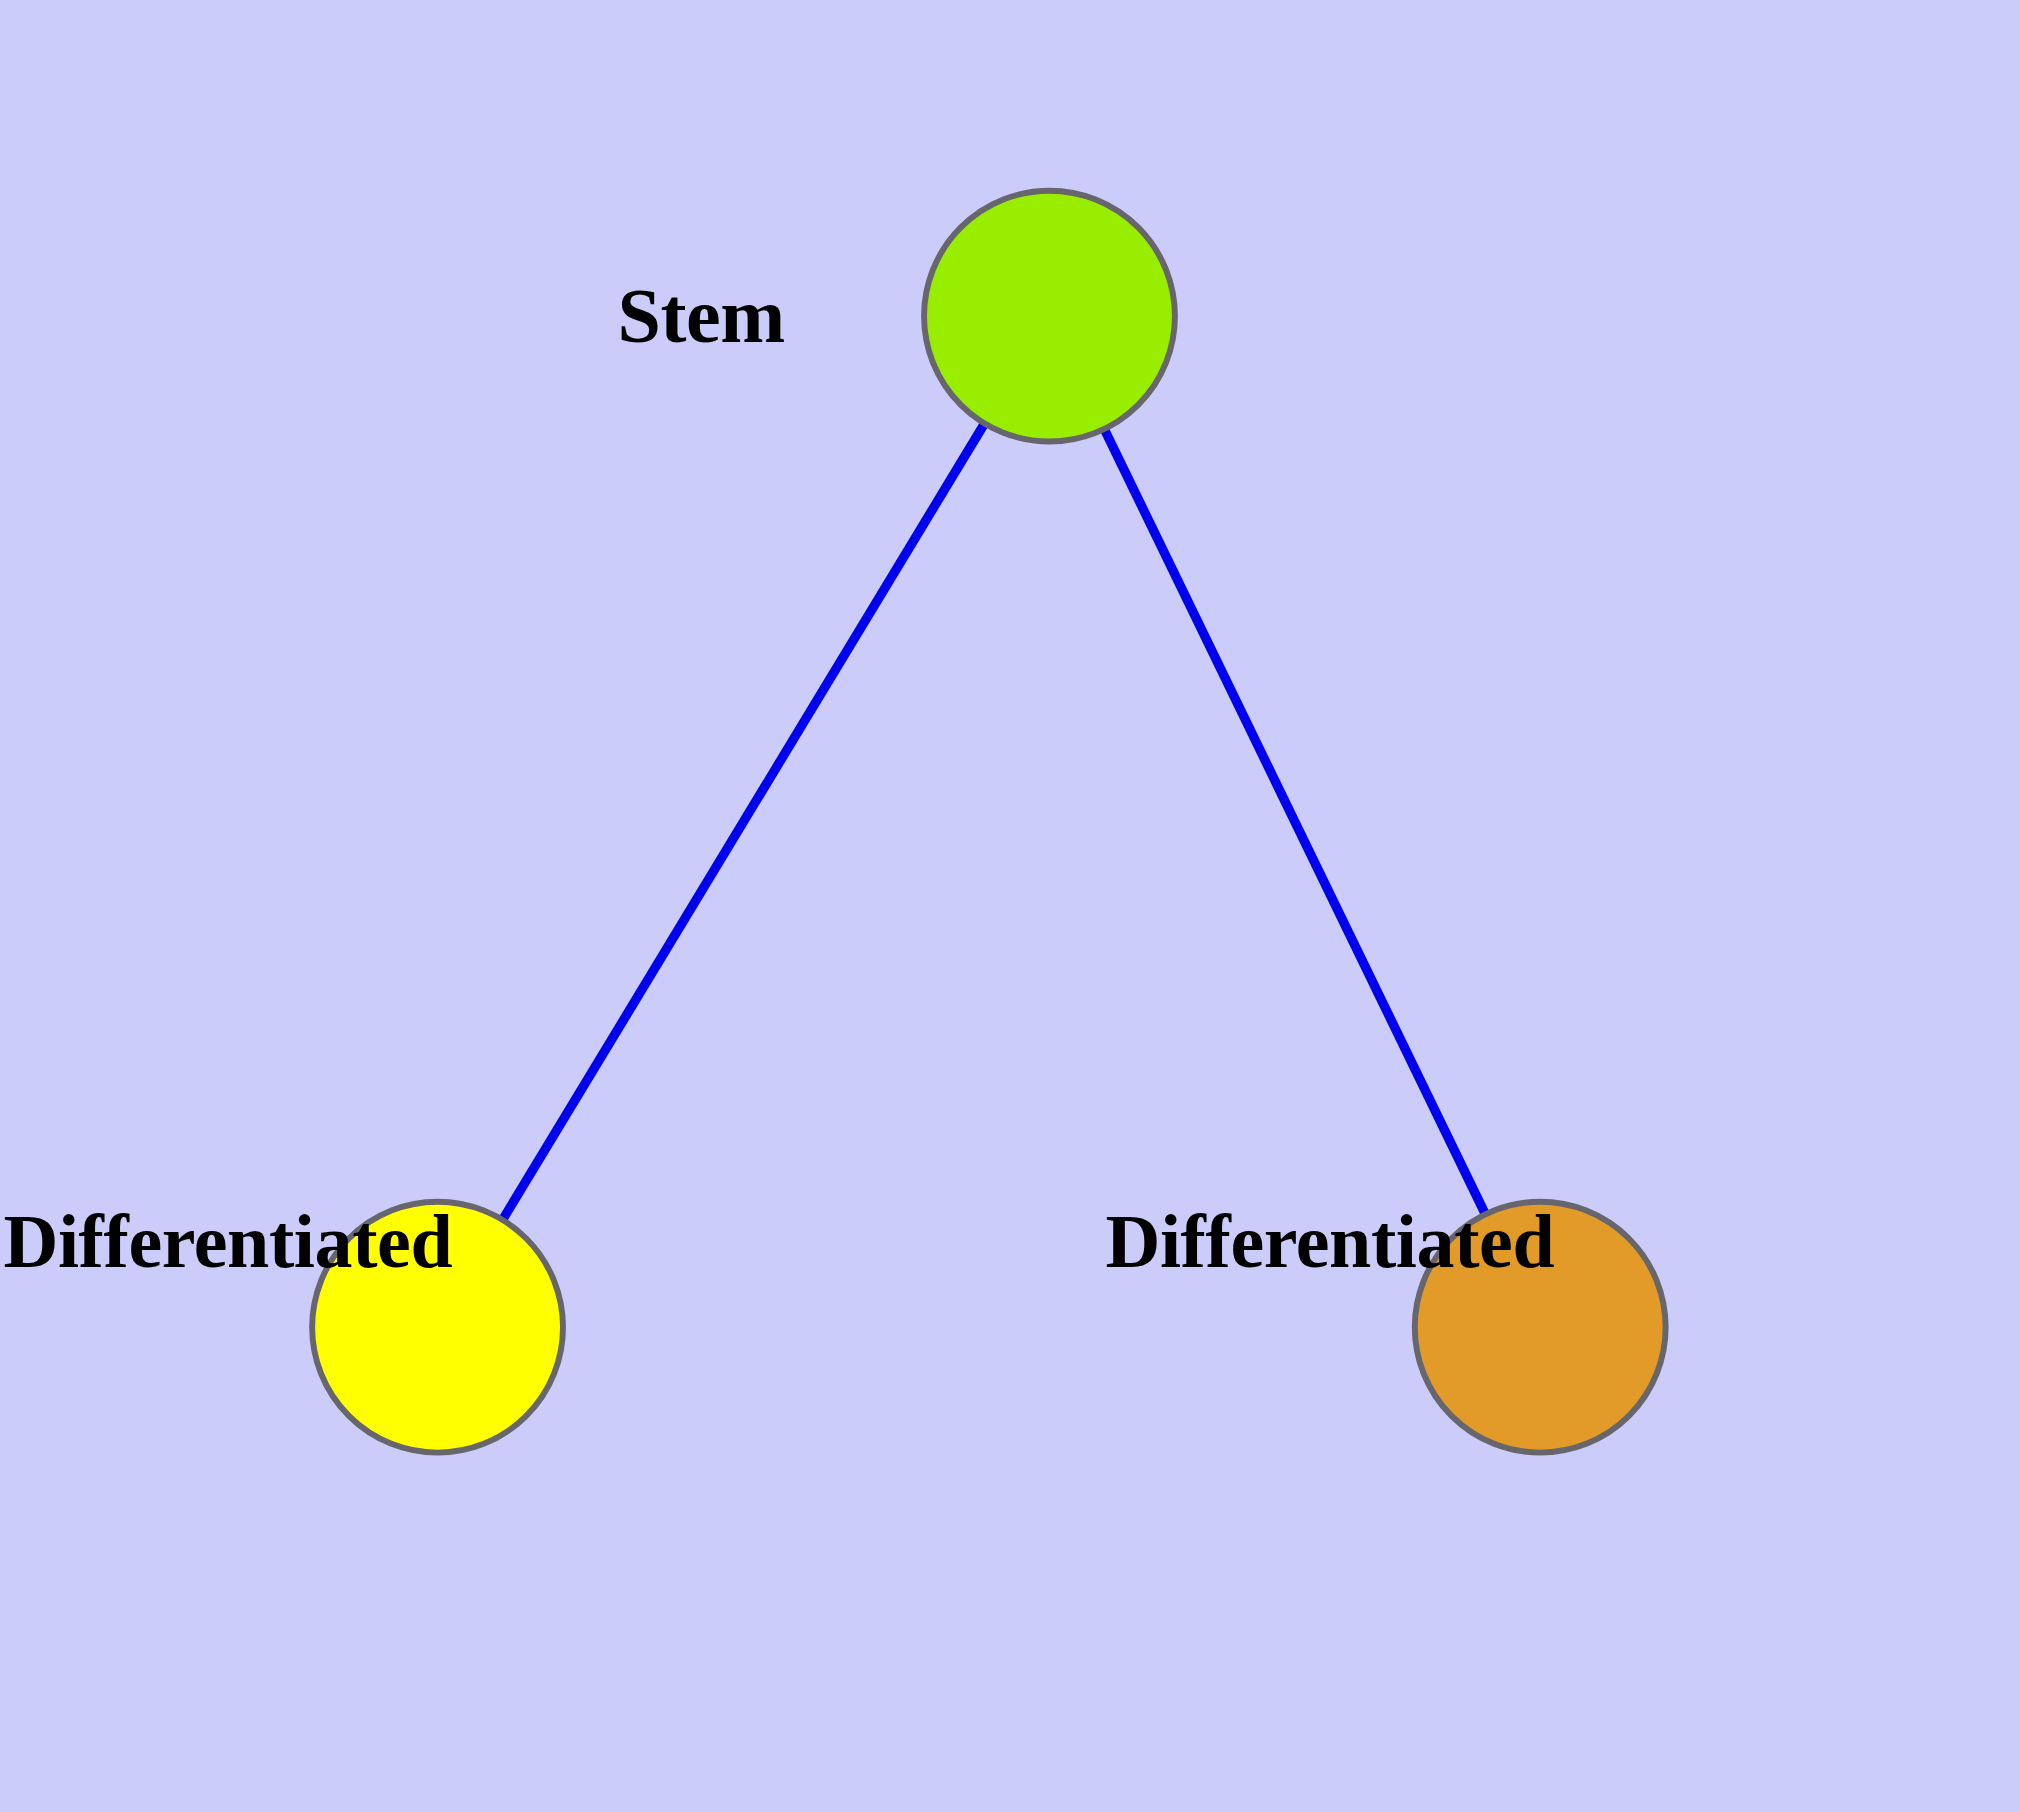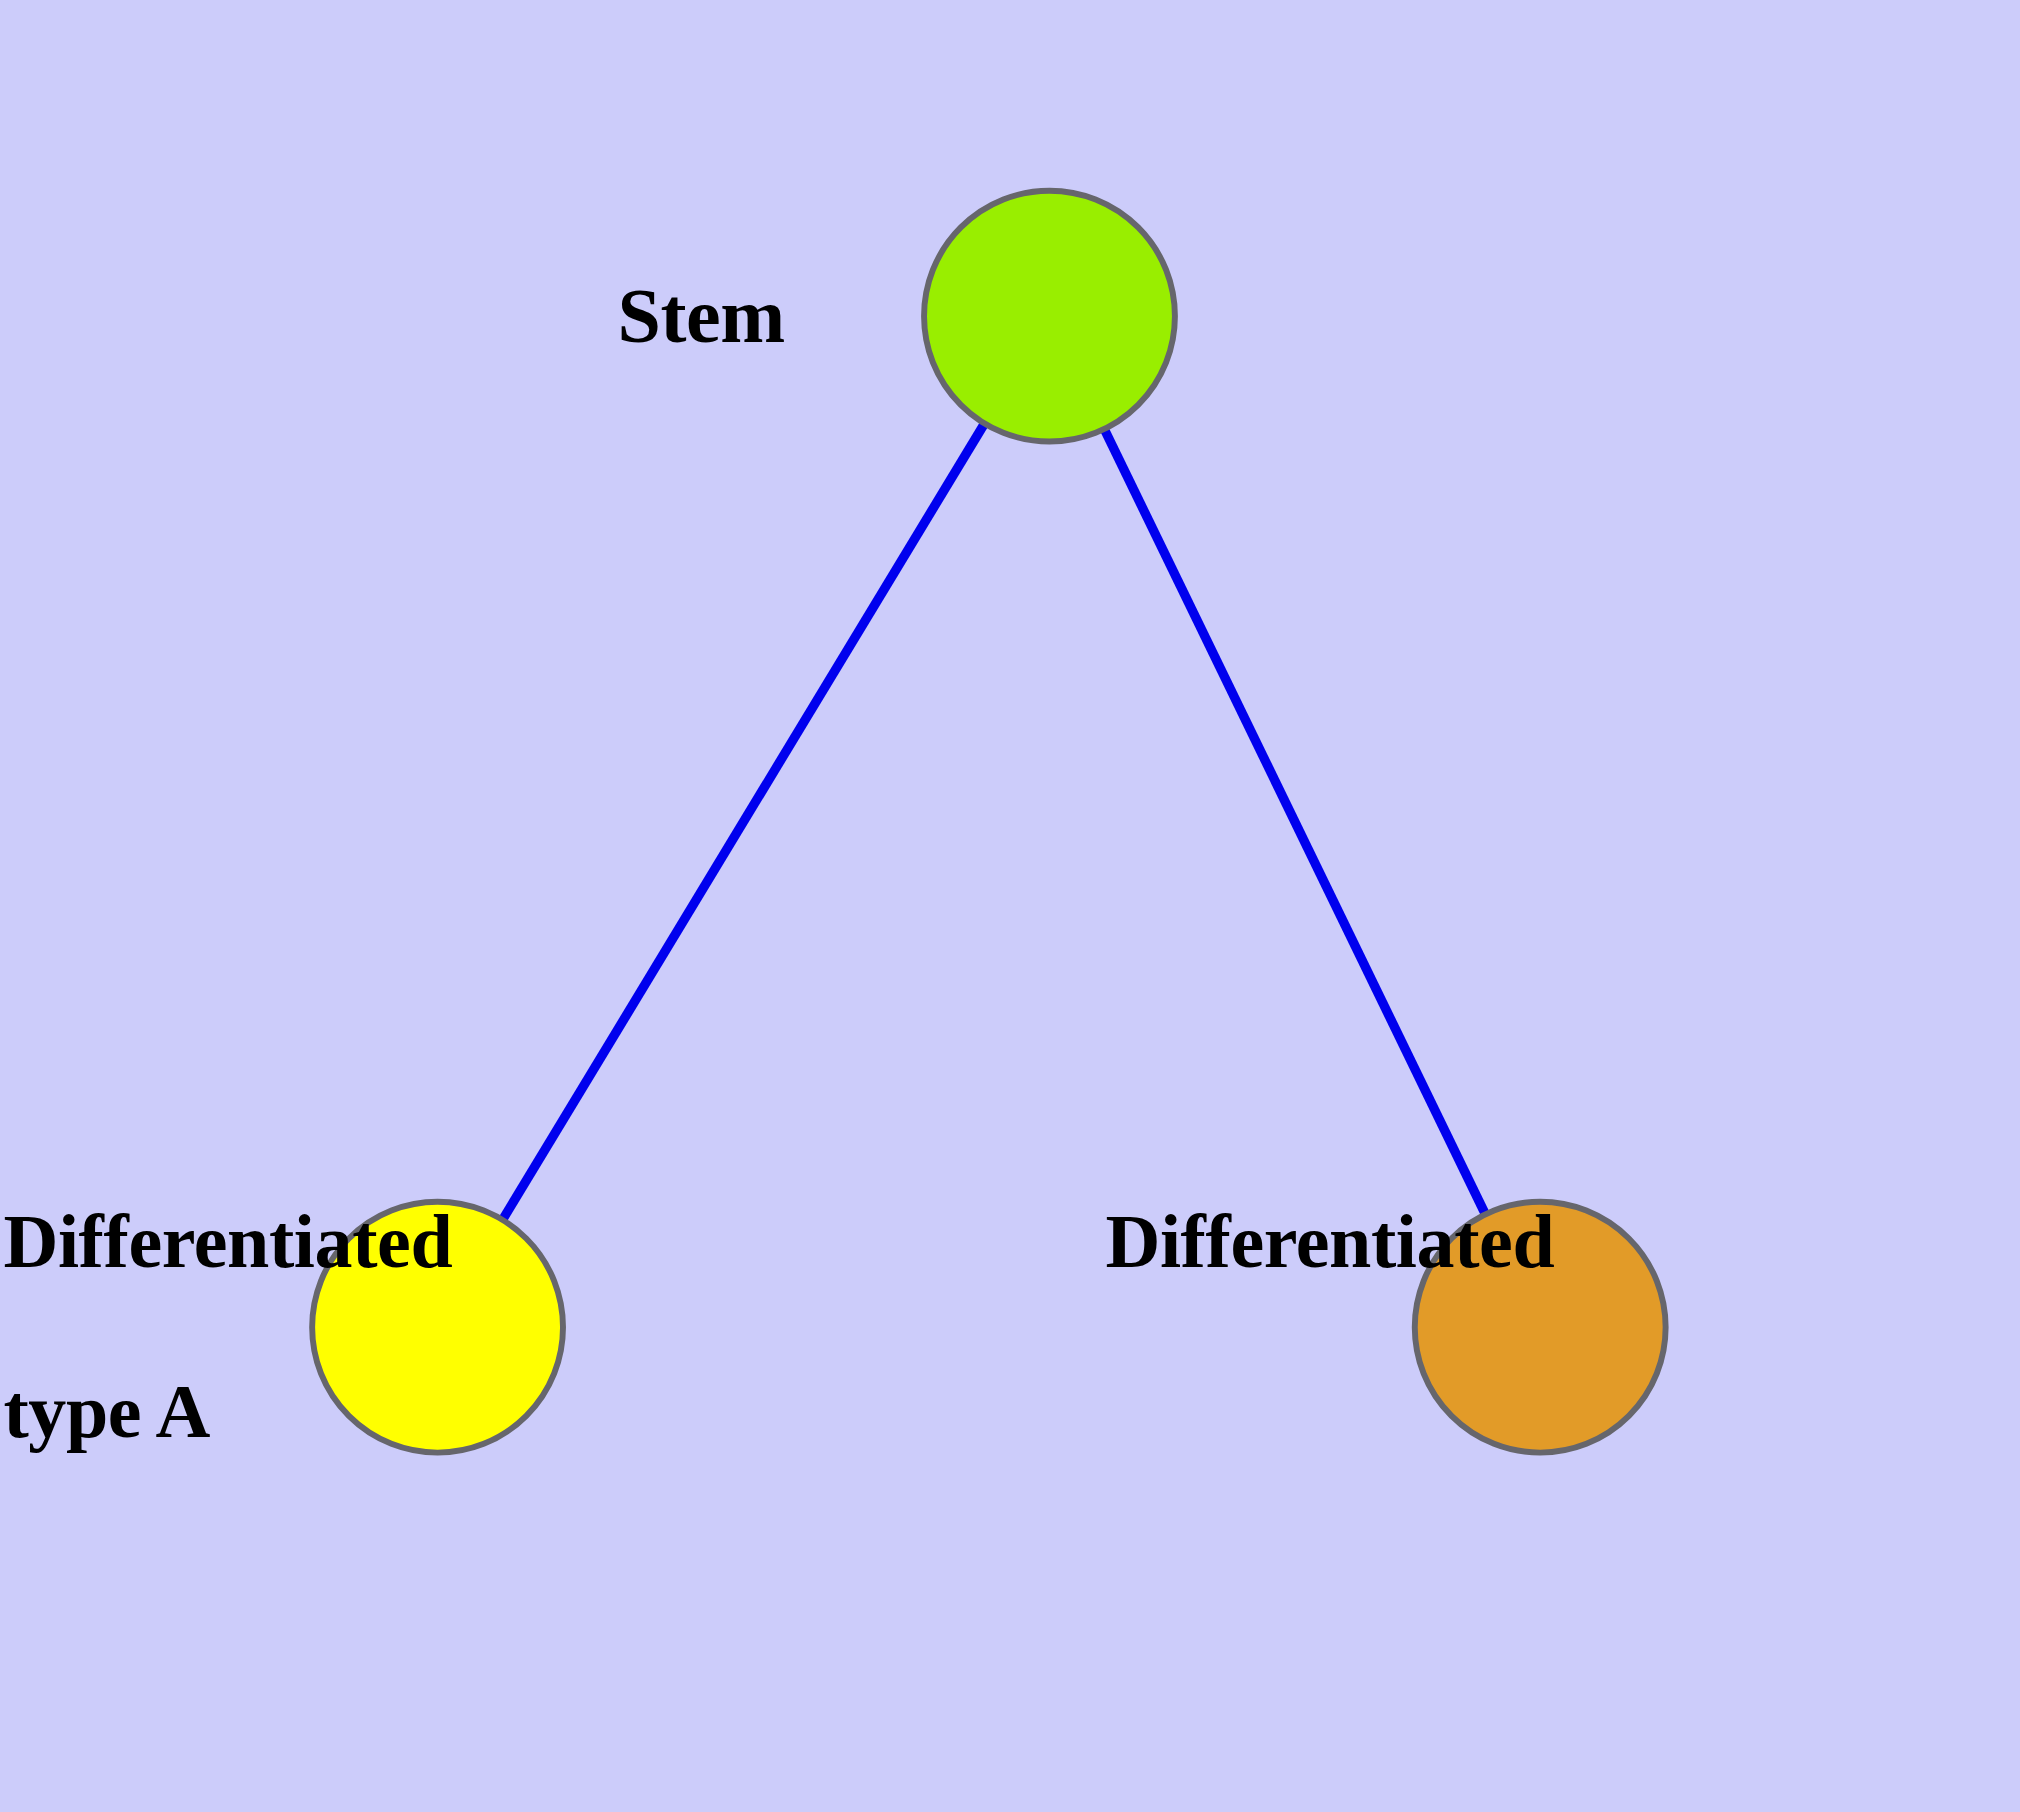--- a/index.html
+++ b/index.html
@@ -61,21 +61,20 @@
       <circle id="node-diff_b" cx="1817" cy="1566" r="148" fill="#e29b28" stroke="#66666c" stroke-width="7"></circle>
     </g>
   </svg>
 
   <div class="node-label label-stem" id="label-stem" style="left: 541px; top: 185px; width: 1017px; color: rgb(0, 0, 0);">
     <span>Stem</span>
   </div>
 
   <div class="node-label label-branch" id="label-diff_a" style="left: -71px; top: 1114px; width: 1017px; color: rgb(0, 0, 0);">
     <span>Differentiated</span><br>
-    <span>type A</span>
   </div>
 
   <div class="node-label label-branch" id="label-diff_b" style="left: 1031px; top: 1114px; width: 1017px; color: rgb(0, 0, 0);">
     <span>Differentiated</span><br>
   </div>
 
 </div>
 
 
 </body></html>

